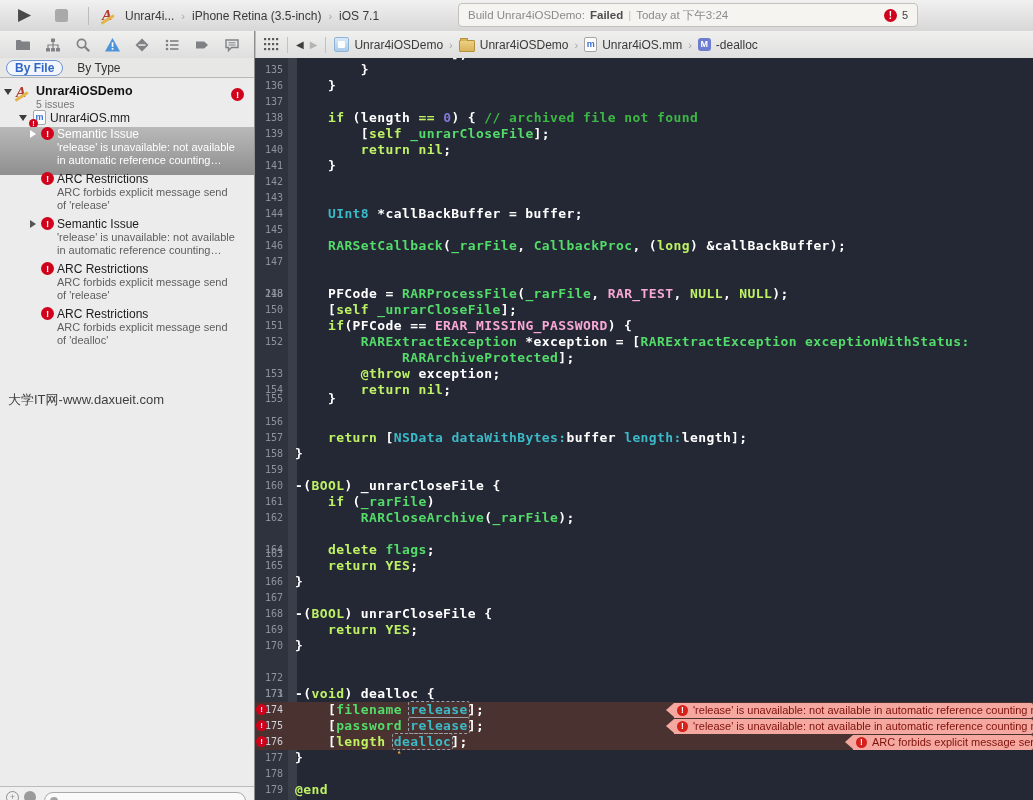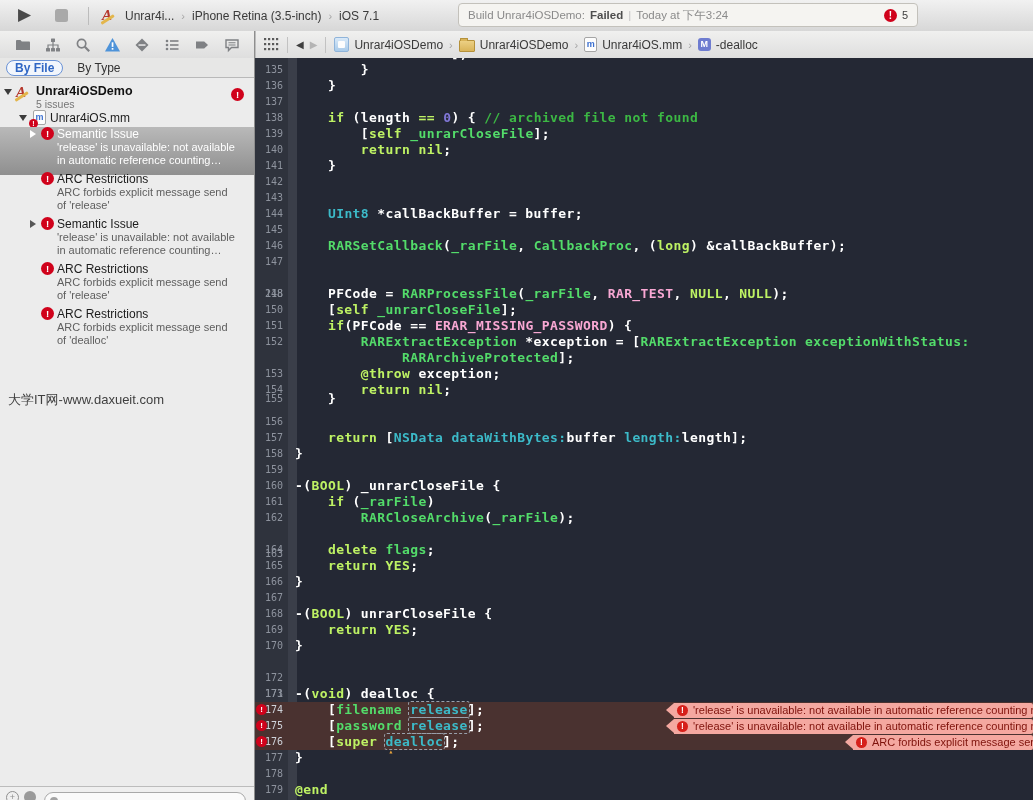--- a/index.html
+++ b/index.html
@@ -511,21 +511,21 @@
           <span class="annarrow"></span>
           <span class="annbody">
             <span class="annicon">!</span>
             <span>'release' is unavailable: not available in automatic reference counting mode</span>
           </span>
         </span>
       </div>
       <div class="crow err" style="top: 676px;">
         <span class="gerr">!</span>
         <span class="lnum">176</span>
-        <span class="ctext"><span class="tk-w">    [</span><span class="tk-k">super</span><span class="tk-w"> </span><span class="tk-d2">dealloc</span><span class="tk-w">];</span></span>
+        <span class="ctext"><span class="tk-w">    [</span><span class="tk-k">length</span><span class="tk-w"> </span><span class="tk-d2">dealloc</span><span class="tk-w">];</span></span>
         <span class="annwrap" style="left: 590px;">
           <span class="annarrow"></span>
           <span class="annbody">
             <span class="annicon">!</span>
             <span>ARC forbids explicit message send of 'dealloc'</span>
           </span>
         </span>
       </div>
       <div class="crow" style="top: 692px;">
         <span class="lnum">177</span>

